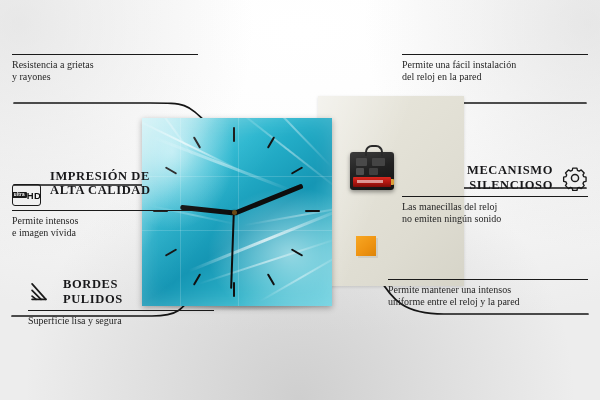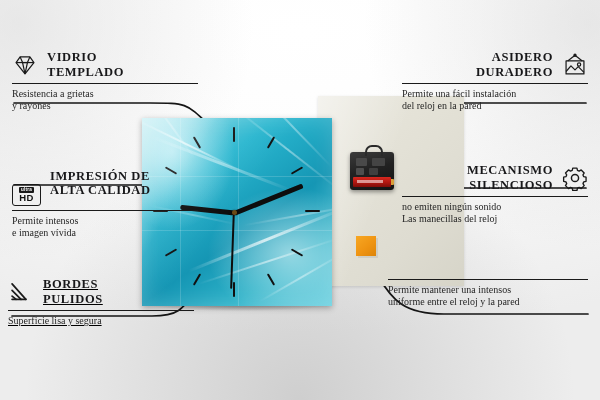--- a/index.html
+++ b/index.html
@@ -84,21 +84,21 @@
     text-transform:uppercase;white-space:nowrap;}
   .co-left .co-title{text-align:left;}
   .co-right .co-title{text-align:right;}
   .co-rule{height:1.3px;background:#1a1a1a;margin-top:4px;}
   .co-desc{font-family:"Liberation Serif", serif;font-size:10px;line-height:11.4px;
     color:#262626;margin-top:4px;white-space:nowrap;}
   .co-left .co-desc{text-align:left;}
   .co-right .co-desc{text-align:left;}
   .ico{width:26px;height:26px;flex:0 0 26px;display:block;}
   .hdico{width:27px;height:20px;flex:0 0 27px;border:1.6px solid #1a1a1a;border-radius:3px;
-    display:flex;flex-direction:column;align-items:center;justify-content:center;line-height:1;margin-top:24px;}
+    display:flex;align-items:center;justify-content:center;line-height:1;margin-top:24px;}
   .hdico .u{font-family:"Liberation Sans", sans-serif;font-size:4.6px;font-weight:700;
     letter-spacing:.2px;color:#fff;background:#1a1a1a;padding:.5px 2px;border-radius:1px;}
   .hdico .h{font-family:"Liberation Sans", sans-serif;font-size:9.5px;font-weight:700;
     letter-spacing:.3px;color:#111;margin-top:.5px;}
 </style>
 </head>
 <body>
 
 <div id="stage">
 
@@ -183,35 +183,20 @@
         <div class="hand" style="left:92px;top:92.5px;width:74px;height:4.5px;transform:rotate(-22deg);"></div>
         <div class="hand" style="left:92px;top:93.7px;width:76px;height:1.6px;transform:rotate(92deg);"></div>
         <div class="hub" style="left:90px;top:92px;"></div>
 
         <div class="glassgloss"></div>
       </div>
     </div>
   </div>
 
   <div class="callout co-left" style="left:12px;top:50px;width:186px;">
-    <div class="co-head">
-      <svg class="ico" viewBox="0 0 32 32">
-        <g fill="none" stroke="#1a1a1a" stroke-width="1.5" stroke-linejoin="round">
-          <path d="M5 13 L10 6 L22 6 L27 13 L16 27 Z"></path>
-          <path d="M5 13 L27 13"></path>
-            <path d="M10 6 L13 13 L16 27"></path>
-          <path d="M22 6 L19 13 L16 27"></path>
-            <path d="M13 13 L19 13"></path>
-        </g>
-      </svg>
-      <div class="co-title">
-        <div>VIDRIO</div>
-        <div>TEMPLADO</div>
-      </div>
-    </div>
     <div class="co-rule"></div>
     <div class="co-desc">
       <div>Resistencia a grietas</div>
       <div>y rayones</div>
     </div>
   </div>
 
   <div class="callout co-left" style="left:12px;top:160px;width:186px;">
     <div class="co-head">
       <div class="hdico">
@@ -223,21 +208,21 @@
         <div>ALTA CALIDAD</div>
       </div>
     </div>
     <div class="co-rule"></div>
     <div class="co-desc">
       <div>Permite intensos</div>
       <div>e imagen vívida</div>
     </div>
   </div>
 
-  <div class="callout co-left" style="left:8px;top:277px;width:186px;text-decoration:underline;">
+  <div class="callout co-left" style="left:28px;top:277px;width:186px;">
     <div class="co-head">
       <svg class="ico" viewBox="0 0 32 32">
         <g fill="none" stroke="#1a1a1a" stroke-width="2.1" stroke-linecap="round">
           <path d="M5 6 L22 25"></path>
             <path d="M5 14 L16 25"></path>
             <path d="M5 21 L10 25"></path>
           <path d="M22 25 L5 25" stroke-width="2.1"></path>
         </g>
       </svg>
       <div class="co-title">
@@ -245,36 +230,20 @@
         <div>PULIDOS</div>
       </div>
     </div>
     <div class="co-rule"></div>
     <div class="co-desc">
       <div>Superficie lisa y segura</div>
     </div>
   </div>
 
   <div class="callout co-right" style="left:402px;top:50px;width:186px;">
-    <div class="co-head">
-      <div class="co-title">
-        <div>ASIDERO</div>
-        <div>DURADERO</div>
-      </div>
-      <svg class="ico" viewBox="0 0 32 32">
-        <g fill="none" stroke="#1a1a1a" stroke-width="1.5" stroke-linejoin="round">
-          <rect x="5" y="11" width="22" height="16"></rect>
-          <path d="M16 4 L7 11"></path>
-            <path d="M16 4 L25 11"></path>
-          <circle cx="16" cy="4" r="1.3" fill="#1a1a1a"></circle>
-          <path d="M5 24 L11 17 L16 22 L20 18 L27 25"></path>
-          <circle cx="21" cy="15.5" r="2"></circle>
-        </g>
-      </svg>
-    </div>
     <div class="co-rule"></div>
     <div class="co-desc">
       <div>Permite una fácil instalación</div>
       <div>del reloj en la pared</div>
     </div>
   </div>
 
   <div class="callout co-right" style="left:402px;top:163px;width:186px;">
     <div class="co-head">
       <div class="co-title">
@@ -283,22 +252,22 @@
       </div>
       <svg class="ico" viewBox="0 0 32 32">
         <g fill="none" stroke="#1a1a1a" stroke-width="1.8" stroke-linejoin="round">
           <path d="M13.2 4 h5.6 l.7 3.1 2.3 1.0 2.7-1.6 4.0 4.0 -1.6 2.7 1.0 2.3 3.1 .7 v5.6 l-3.1 .7 -1.0 2.3 1.6 2.7 -4.0 4.0 -2.7-1.6 -2.3 1.0 -.7 3.1 h-5.6 l-.7-3.1 -2.3-1.0 -2.7 1.6 -4.0-4.0 1.6-2.7 -1.0-2.3 -3.1-.7 v-5.6 l3.1-.7 1.0-2.3 -1.6-2.7 4.0-4.0 2.7 1.6 2.3-1.0 Z" transform="translate(-0.2,-1.2) scale(0.92) translate(1.4,1.4)"></path>
           <circle cx="16" cy="16" r="4.4"></circle>
         </g>
       </svg>
     </div>
     <div class="co-rule"></div>
     <div class="co-desc">
+      <div>Las manecillas del reloj</div>
       <div>no emiten ningún sonido</div>
-      <div>Las manecillas del reloj</div>
     </div>
   </div>
 
   <div class="callout co-right" style="left:388px;top:275px;width:200px;">
     <div class="co-rule"></div>
     <div class="co-desc">
       <div>Permite mantener una intensos</div>
       <div>uniforme entre el reloj y la pared</div>
     </div>
   </div>

